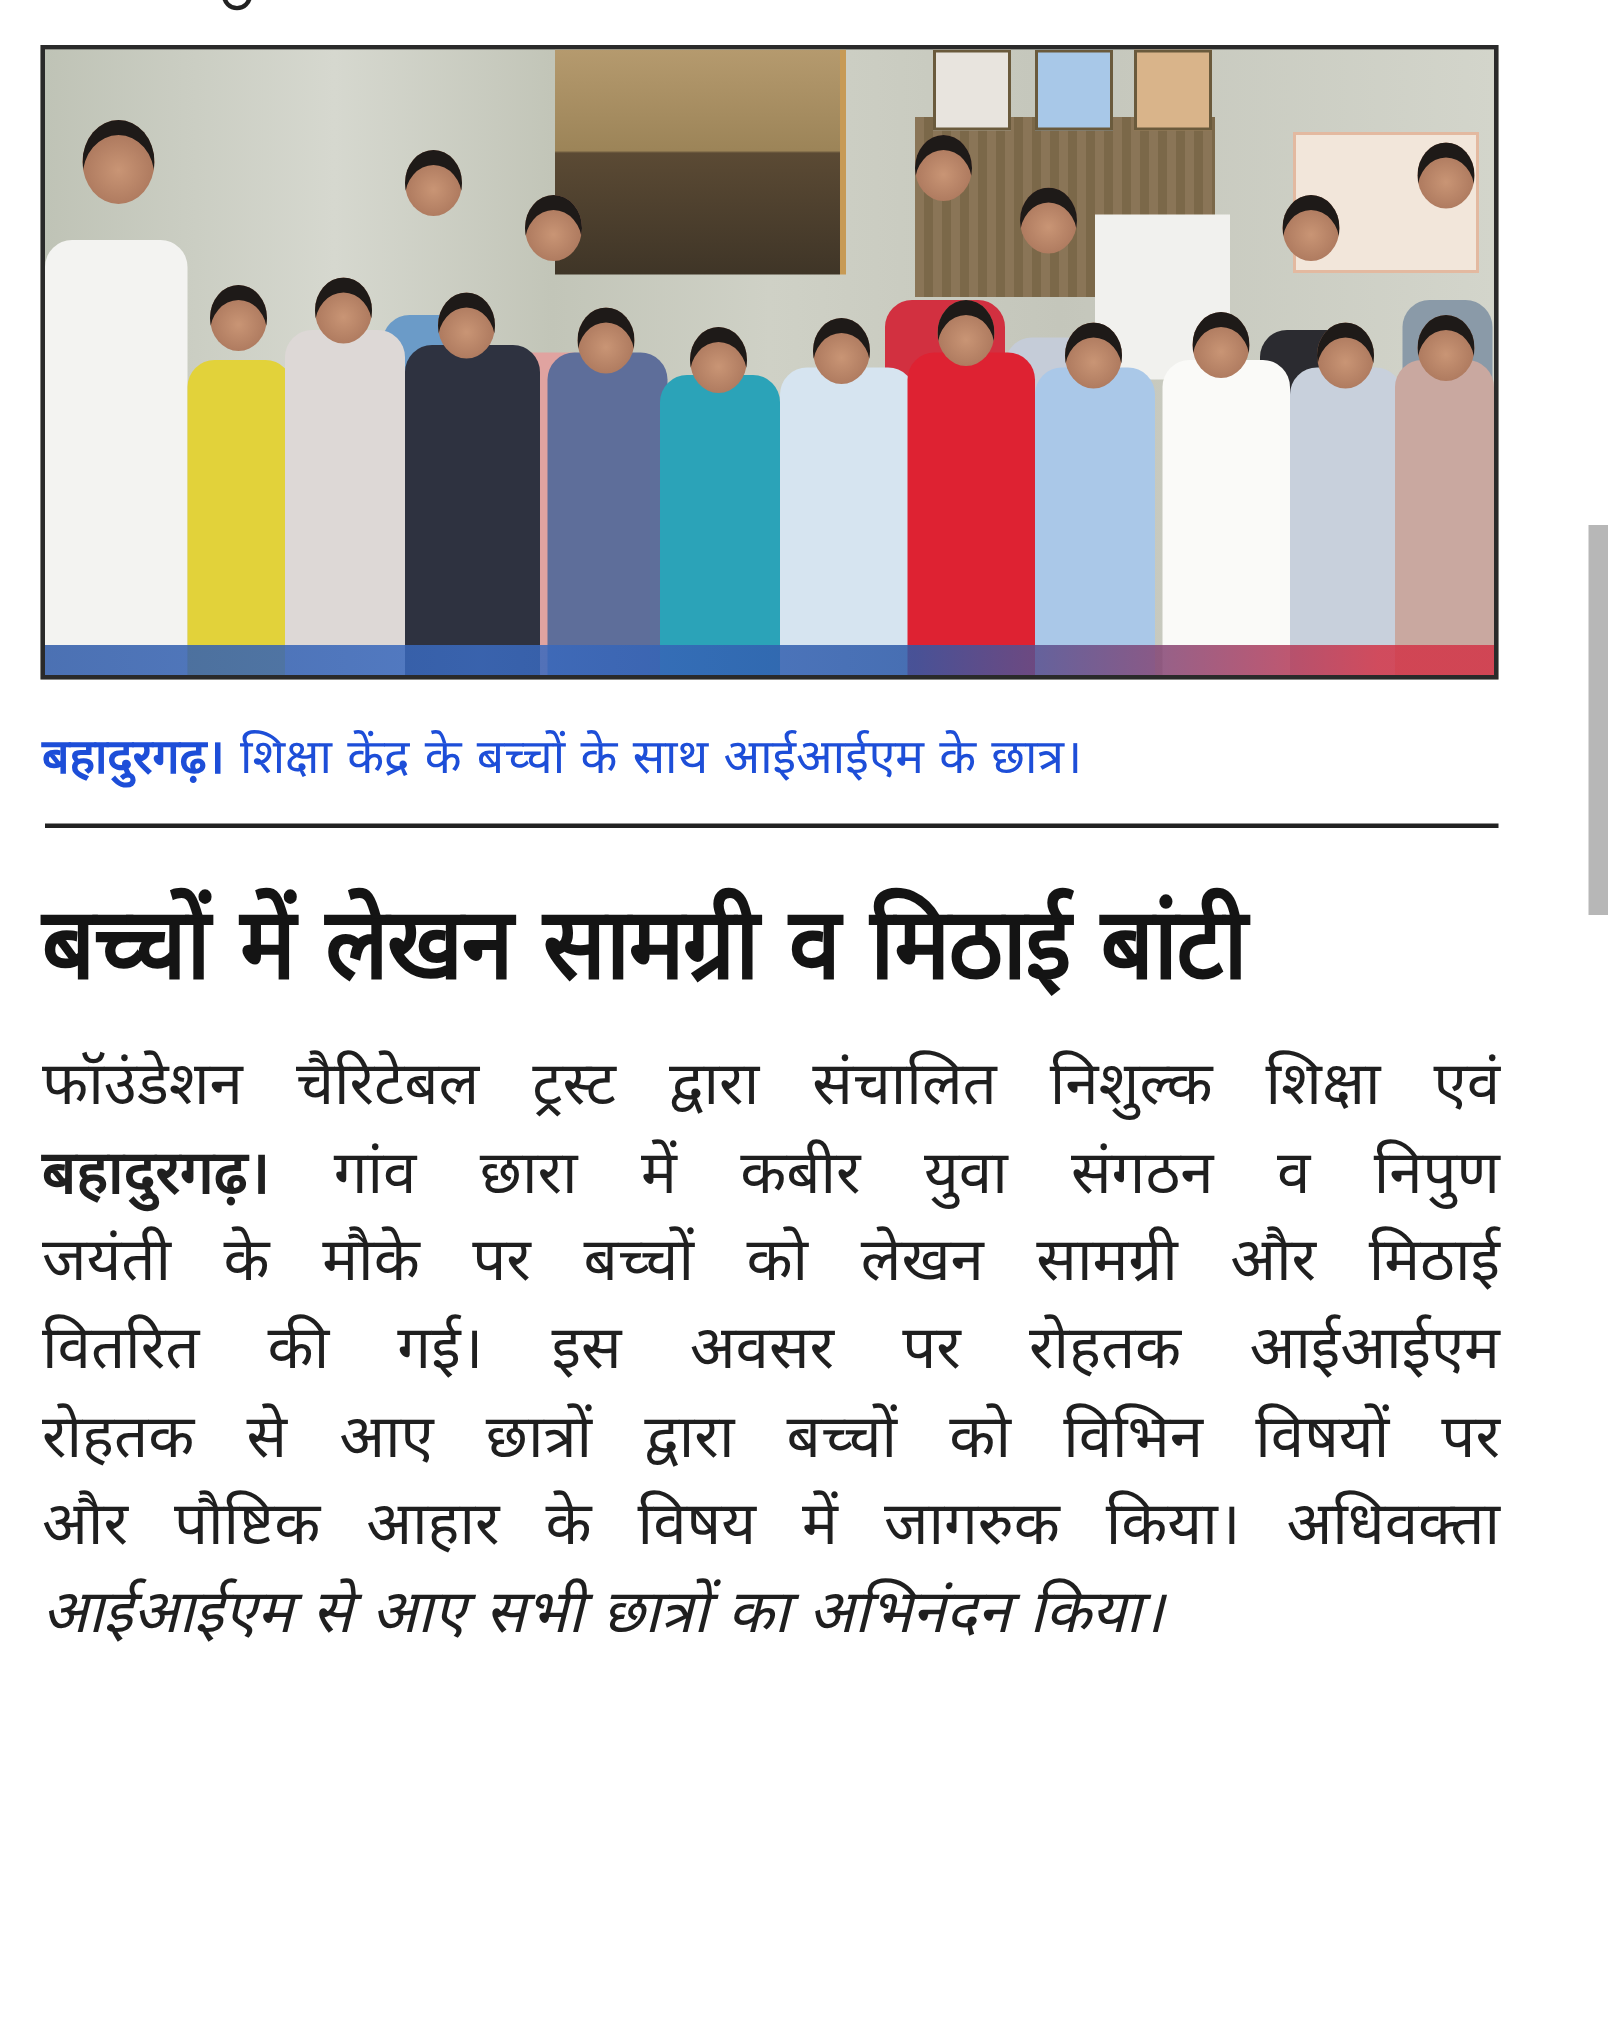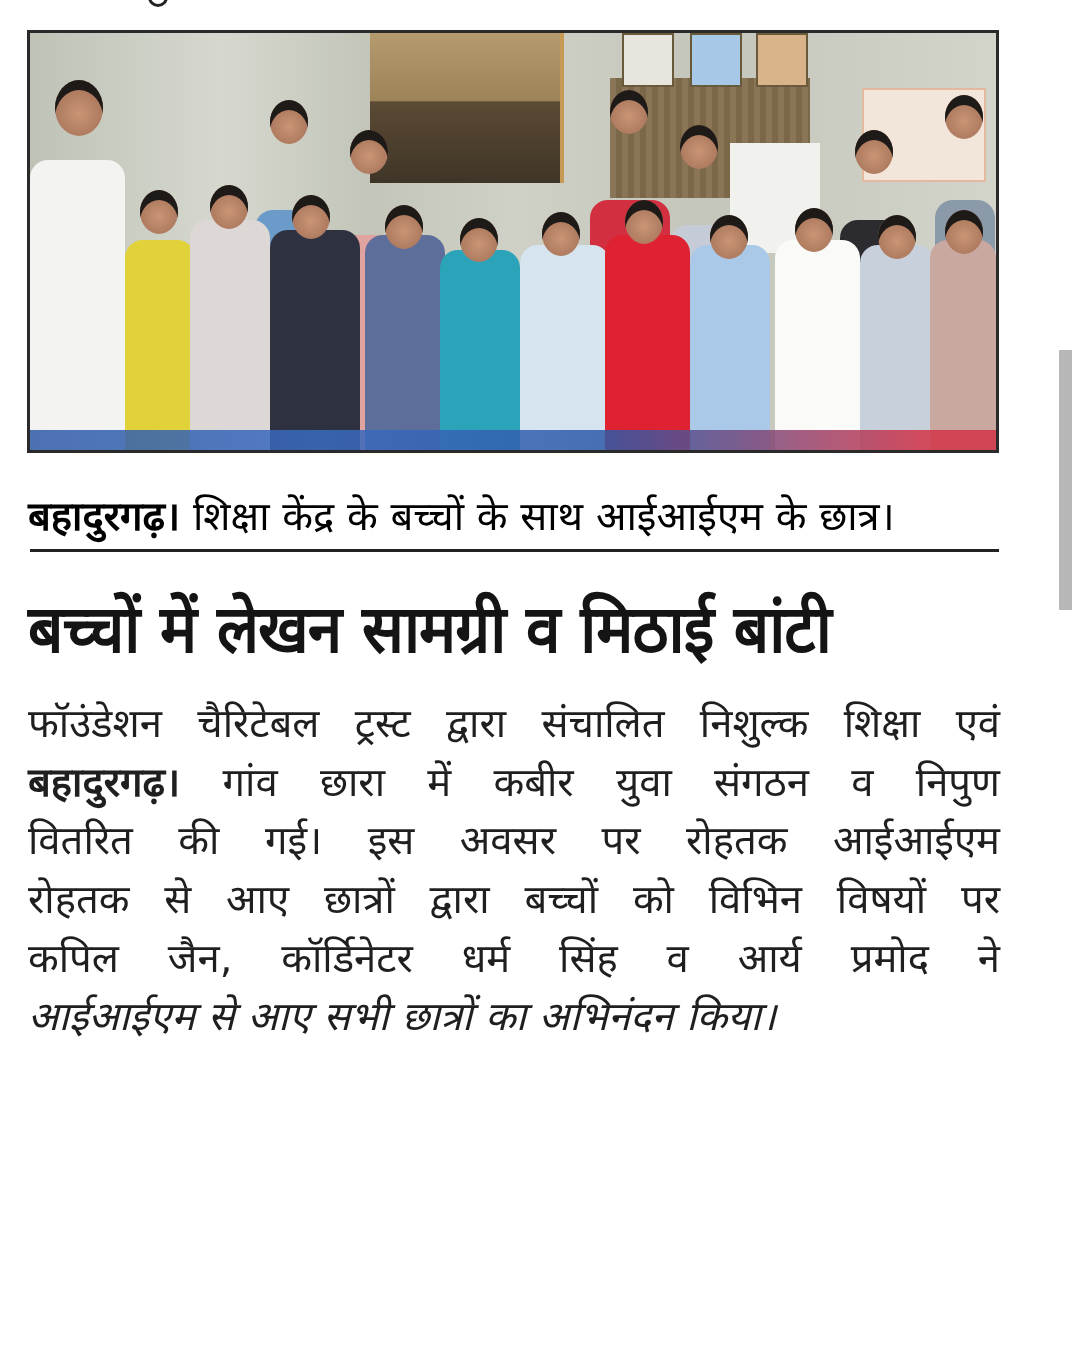--- a/index.html
+++ b/index.html
@@ -74,26 +74,26 @@
       box-shadow: inset 0 10px 0 #1e1a18;
     }
     .photo .floor {
       position: absolute; left: 0; right: 0; bottom: 0; height: 20px;
       background: linear-gradient(90deg, #2e5aa8 0%, #3b6bc0 30%, #2e5aa8 60%, #d23447 92%);
       opacity: 0.85;
     }
     .caption {
       position: absolute;
       left: 28px;
-      top: 488px;
+      top: 476px;
       width: 970px;
-      font-size: 40px;
+      font-size: 32px;
       line-height: 56px;
       white-space: nowrap;
-      color: #000000;
+      color: #1d4ed8;
     }
     .rule {
       position: absolute;
       left: 30px;
       top: 549px;
       width: 969px;
       height: 3px;
       background: #222;
     }
     .headline {
@@ -204,19 +204,20 @@
   <span>शिक्षा केंद्र के बच्चों के साथ आईआईएम के छात्र।</span>
 </div>
 
 <div class="rule"></div>
 
 <div class="headline">बच्चों में लेखन सामग्री व मिठाई बांटी</div>
 
 <div class="body-text">
   <div class="body-line">फॉउंडेशन चैरिटेबल ट्रस्ट द्वारा संचालित निशुल्क शिक्षा एवं</div>
   <div class="body-line"><span class="dateline">बहादुरगढ़।</span><span> गांव छारा में कबीर युवा संगठन व निपुण</span></div>
+  <div class="body-line">जयंती के मौके पर बच्चों को लेखन सामग्री और मिठाई</div>
   <div class="body-line">वितरित की गई। इस अवसर पर रोहतक आईआईएम</div>
   <div class="body-line">रोहतक से आए छात्रों द्वारा बच्चों को विभिन विषयों पर</div>
-  <div class="body-line">कपिल जैन, कॉर्डिनेटर धर्म सिंह व आर्य प्रमोद ने</div>
+  <div class="body-line">और पौष्टिक आहार के विषय में जागरुक किया। अधिवक्ता</div>
   <div class="body-line last">आईआईएम से आए सभी छात्रों का अभिनंदन किया।</div>
 </div>
 
 <div class="scrollbar"></div>
 
 </body></html>

